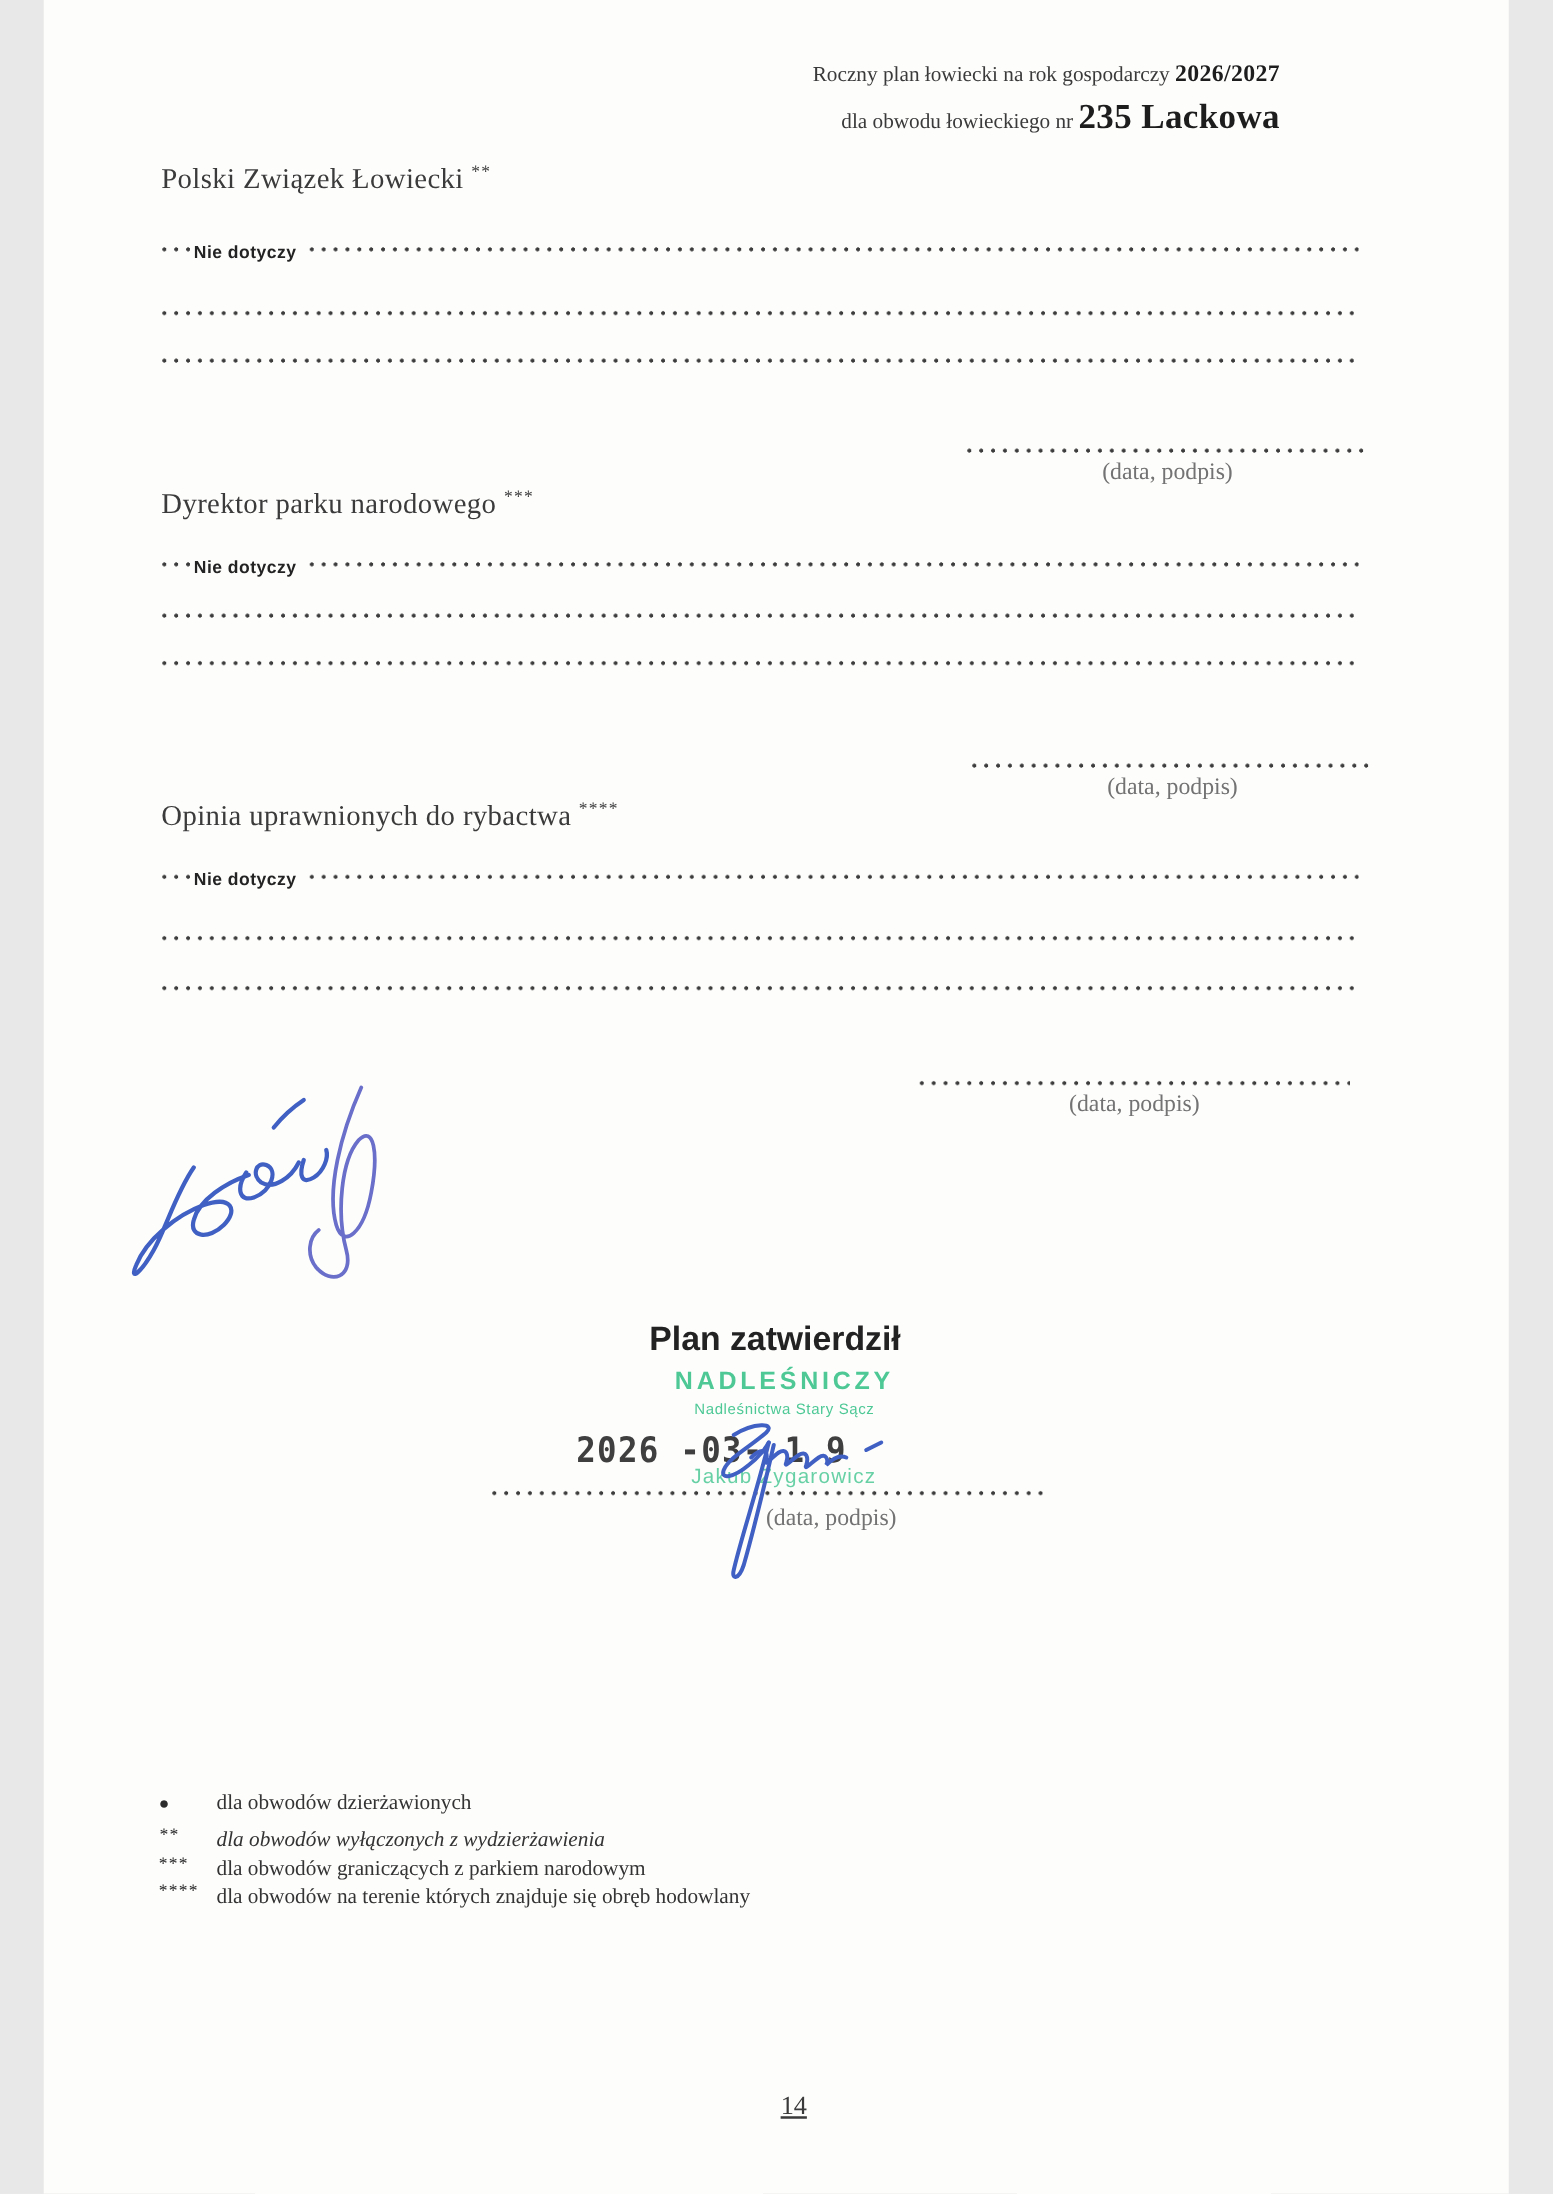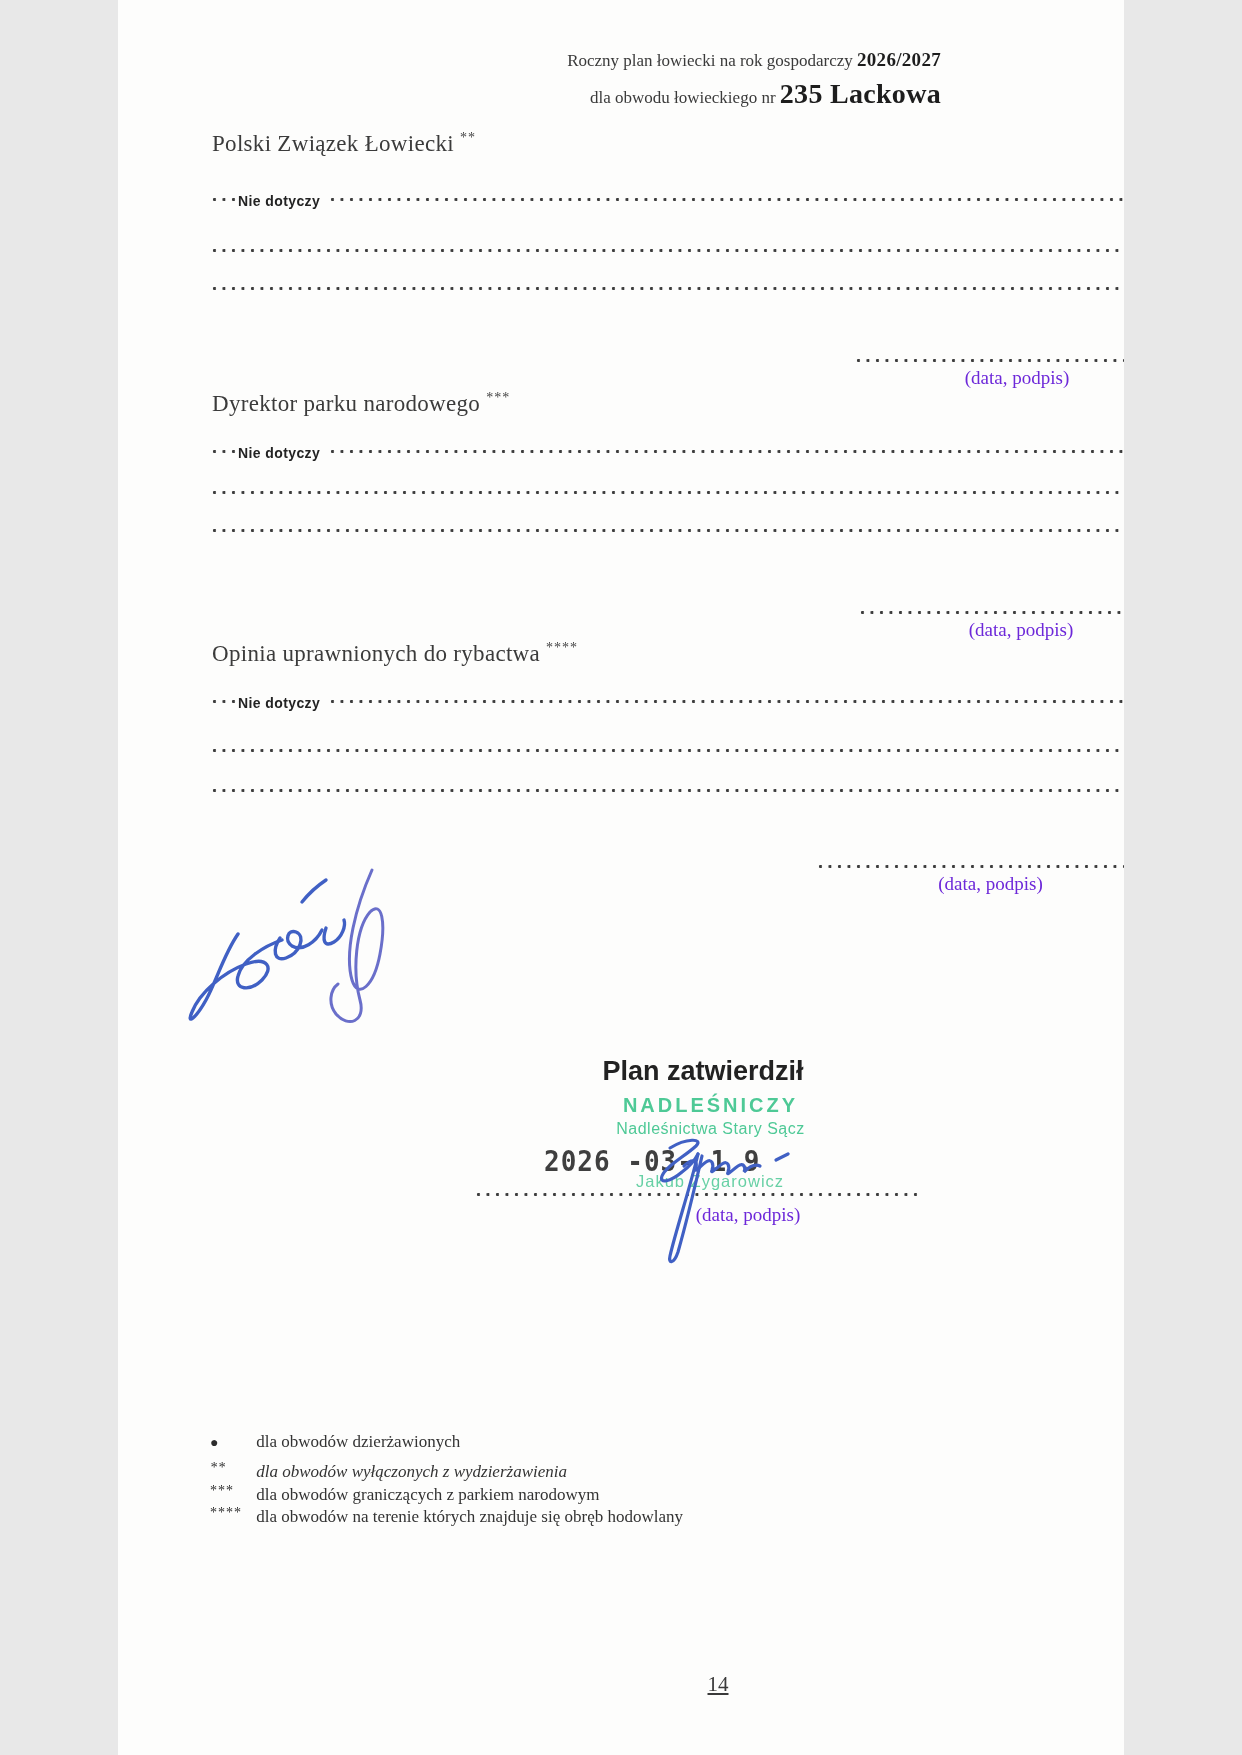--- a/index.html
+++ b/index.html
@@ -1,47 +1,47 @@
 <!DOCTYPE html>
 <html><head>
 <meta charset="utf-8">
 <style>
   html,body{margin:0;padding:0;background:#e8e8e8;}
   .page{
-    position:relative;width:1006px;height:1755px;margin:0 auto;
+    position:relative;width:1172px;height:1755px;margin:0 auto;
     background:#fdfdfc;overflow:hidden;
     font-family:"Liberation Serif", serif;color:var(--text,#2e2e2e);
   }
   
   .hdr{position:absolute;top:46px;right:183px;text-align:right;font-size:17px;line-height:1.45;color:#3a3a3a;}
   .hdr b{font-size:19px;color:#1d1d1d;letter-spacing:.3px;}
   .hdr .l2 b{font-size:28px;}
   
   .sec-title{position:absolute;left:94px;font-size:23px;color:#3b3b3b;letter-spacing:.3px;}
   .sec-title sup{font-size:14px;letter-spacing:1px;color:#444;}
   
   .dots{height:5px;background-image:radial-gradient(circle at 2.5px 2.5px, var(--dots,#3c3c3c) 1.35px, transparent 1.8px);
         background-size:9.5px 5px;background-repeat:repeat-x;}
   .dotline{position:absolute;left:94px;width:958px;}
   .value-row{position:absolute;left:94px;width:958px;display:flex;align-items:flex-end;height:30px;}
   .value-row .lead{width:26px;margin-bottom:6px;}
   .value-row .tail{flex:1;margin-bottom:6px;margin-left:10px;}
   .value-row b{font-family:"Liberation Sans",sans-serif;font-size:14px;color:#232323;letter-spacing:.4px;line-height:1;}
   
   .sig-block{position:absolute;}
-  .sig-block .label{margin-top:4px;text-align:center;font-size:19px;color:#6d28d9;}
+  .sig-block .label{margin-top:4px;text-align:center;font-size:19px;color:#737373;}
   
   svg.ink{position:absolute;color:var(--ink,#4060c4);}
   
   .plan-title{position:absolute;left:400px;top:1056px;width:370px;text-align:center;
     font-family:"Liberation Sans",sans-serif;font-weight:bold;font-size:27px;color:#222;}
   .stamp1{position:absolute;left:420px;top:1094px;width:345px;text-align:center;
     font-family:"Liberation Sans",sans-serif;font-weight:bold;font-size:20px;letter-spacing:3px;color:var(--stamp,#4ec996);}
   .stamp2{position:absolute;left:420px;top:1120px;width:345px;text-align:center;
-    font-family:"Liberation Sans",sans-serif;font-size:16px;letter-spacing:.5px;color:var(--stamp,#4ec996);}
+    font-family:"Liberation Sans",sans-serif;font-size:12px;letter-spacing:.5px;color:var(--stamp,#4ec996);}
   .datestamp{position:absolute;left:426px;top:1146px;font-family:"DejaVu Sans Mono",monospace;
     font-weight:bold;font-size:26px;letter-spacing:1px;color:#3f3f3f;transform:scaleY(1.08);}
   .stampname{position:absolute;left:518px;top:1172px;font-family:"Liberation Sans",sans-serif;
     font-size:16.5px;letter-spacing:1px;color:var(--stamp,#4ec996);opacity:.85;}
   
   .footnote{position:absolute;left:92px;font-size:17px;color:#333;}
   .fn-marker{display:inline-block;width:42px;color:#2c2c2c;}
   .fn-marker.ast{font-size:14px;position:relative;top:-5px;letter-spacing:1px;}
   .fn-marker.bullet{font-size:14px;}
   .pageno{position:absolute;left:0;top:1672px;width:1200px;text-align:center;font-size:21px;color:#3a3a3a;text-decoration:underline;}

